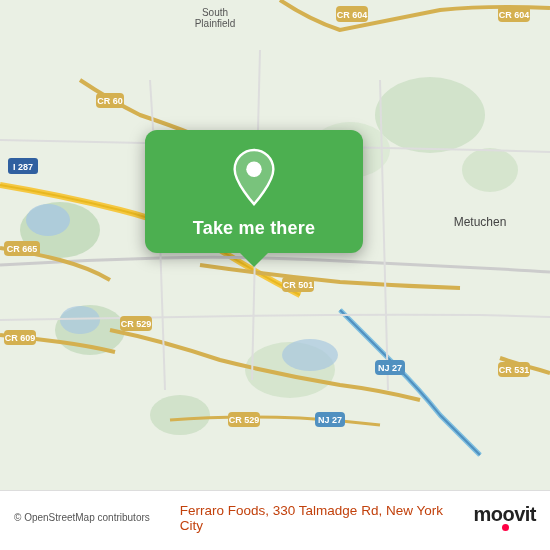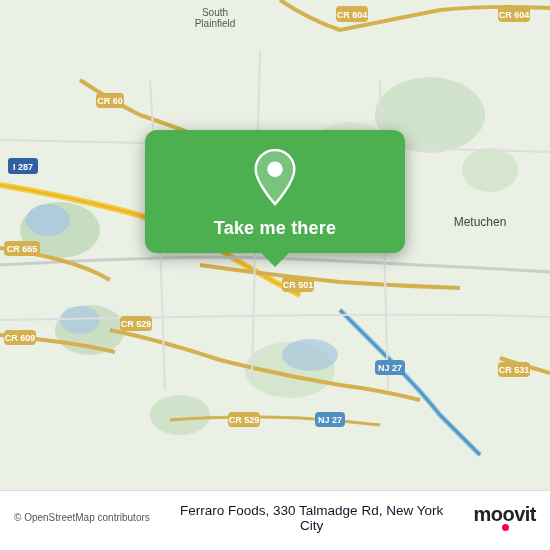--- a/index.html
+++ b/index.html
@@ -24,21 +24,21 @@
       width: 100%;
       height: 100%;
       position: absolute;
       top: 0; left: 0;
     }
 
     #take-me-there-card {
       position: absolute;
       top: 130px;
       left: 145px;
-      width: 260px;
+      width: 218px;
       background: #4caf50;
       border-radius: 12px;
       display: flex;
       flex-direction: column;
       align-items: center;
       padding: 18px 12px 14px;
       box-shadow: 0 4px 16px rgba(0,0,0,0.35);
       cursor: pointer;
     }
 
@@ -68,24 +68,24 @@
     }
 
     #osm-attribution {
       font-size: 10px;
       color: #555;
       flex-shrink: 0;
     }
 
     #location-label {
       font-size: 13.5px;
-      color: #0f172a;
+      color: #c2410c;
       font-weight: 500;
       flex: 1;
-      text-align: center;
+      text-align: left;
       padding: 0 6px;
     }
 
     #moovit-logo {
       display: flex;
       align-items: center;
       flex-shrink: 0;
       flex-direction: column;
     }
 

